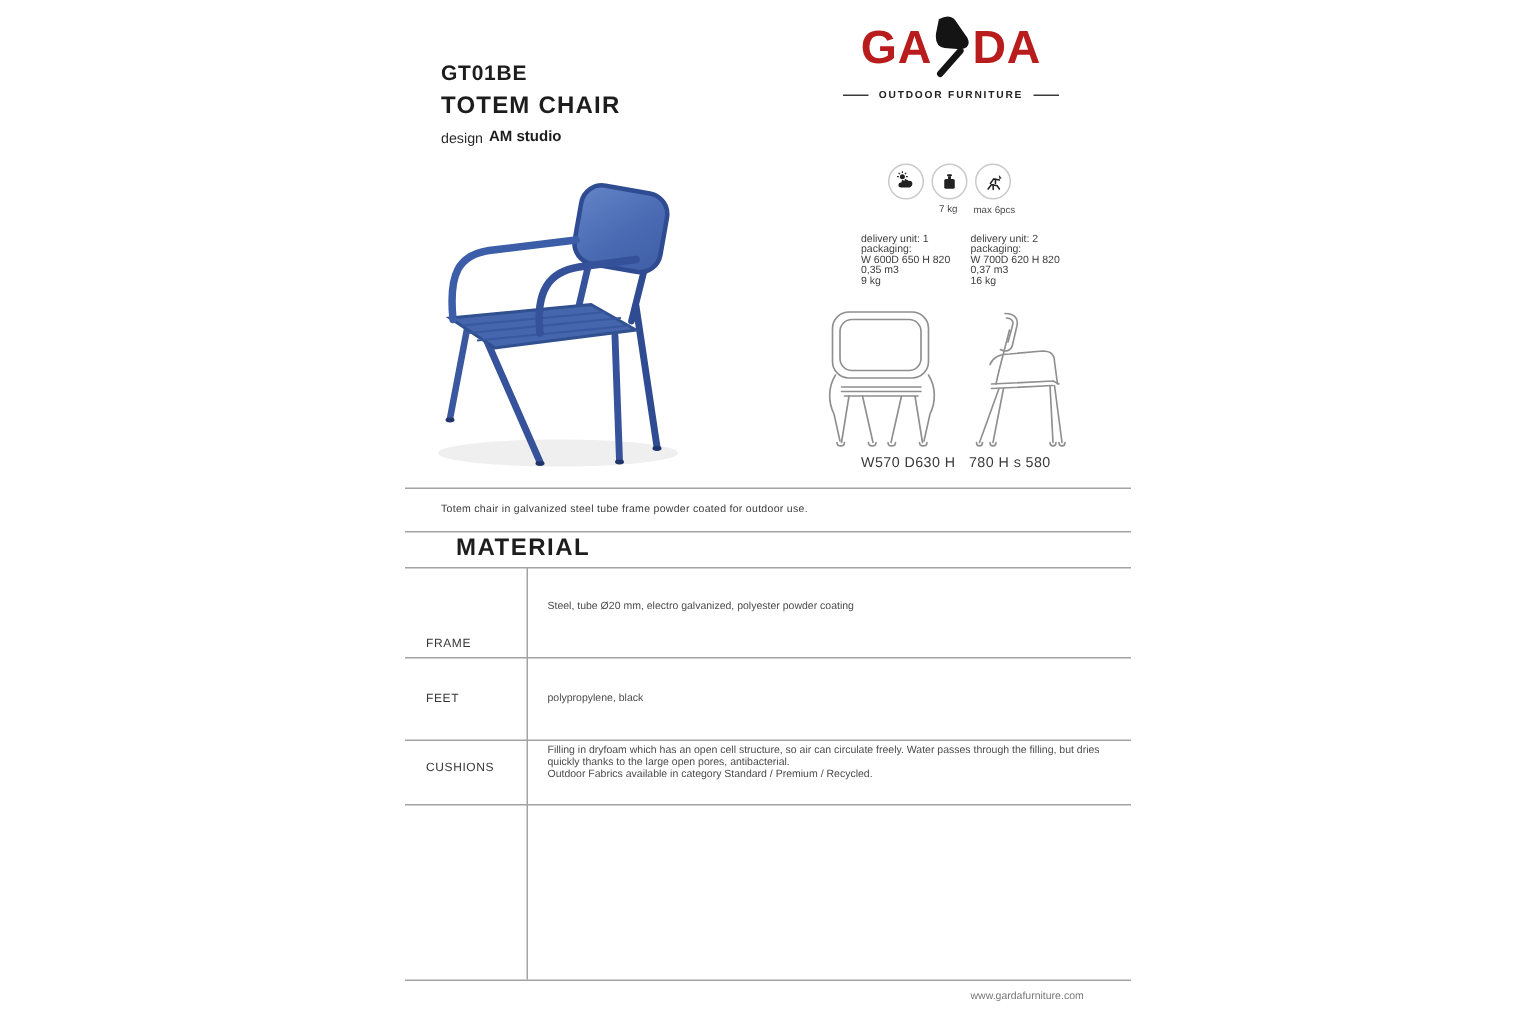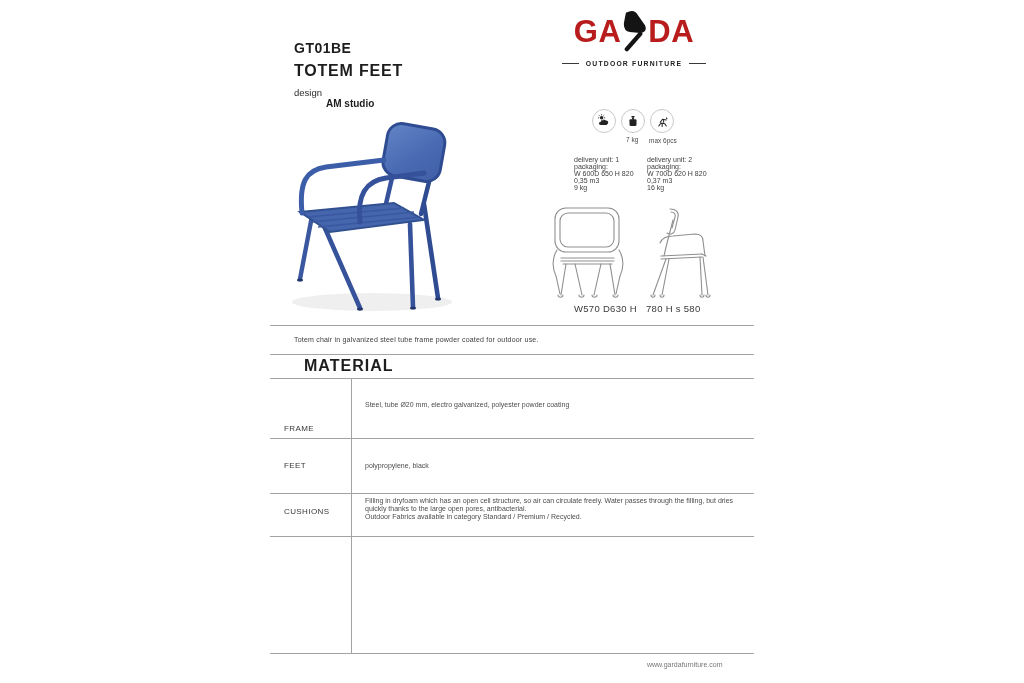--- a/index.html
+++ b/index.html
@@ -3,21 +3,21 @@
 <meta charset="utf-8">
 <style>
   html,body{margin:0;padding:0;background:#ffffff;}
   .page{position:relative;width:1024px;height:683px;background:#ffffff;overflow:hidden;
         font-family:"Liberation Sans",sans-serif;color:#1d1d1d;}
   .abs{position:absolute;}
   
   .code{left:294px;top:40px;font-size:14px;font-weight:700;letter-spacing:.5px;}
   .pname{left:294px;top:62px;font-size:16px;font-weight:700;letter-spacing:.8px;}
   .design{left:294px;top:87px;font-size:9.5px;color:#2c2c2c;}
-  .designer{left:326px;top:98px;font-size:10px;font-weight:700;}
+  .designer{left:326px;top:86px;font-size:10px;font-weight:700;}
   
   .logo{left:561px;top:10px;width:146px;text-align:center;}
   .wordmark{display:flex;align-items:center;justify-content:center;font-size:31px;font-weight:800;
             letter-spacing:.5px;color:#b91c1c;line-height:40px;}
   .logo-r{width:25px;height:42px;margin:0 1px 2px 1px;}
   .tagline-row{display:flex;align-items:center;justify-content:center;gap:7px;margin-top:6px;}
   .dash{width:17px;height:0;border-top:1.5px solid #3a3a3a;}
   .tagline{font-size:6.8px;font-weight:700;letter-spacing:1.2px;color:#222;white-space:nowrap;}
   
   .badges{left:592px;top:109px;display:flex;gap:5px;}
@@ -45,21 +45,21 @@
   .rl-cushions{top:507px;} .rv-cushions{top:497px;width:382px;white-space:pre-line;}
   
   .footer-url{left:647px;top:661px;font-size:7px;color:#787878;}
 </style>
 </head>
 <body>
 
 <div class="page">
 
   <div class="abs code">GT01BE</div>
-  <div class="abs pname">TOTEM FEET</div>
+  <div class="abs pname">TOTEM CHAIR</div>
   <div class="abs design">design</div>
   <div class="abs designer">AM studio</div>
 
   <div class="abs logo">
     <div class="wordmark">
       <span>GA</span>
       <svg class="logo-r" viewBox="0 0 26 44">
         <path d="M4,3 Q13,-2 17,6 L24,16 Q27,23 19,24 L8,23 Q1,22 2,13 Z" fill="#141414"></path>
         <path d="M5,41 L19,25" stroke="#141414" stroke-width="4.6" stroke-linecap="round"></path>
       </svg>

